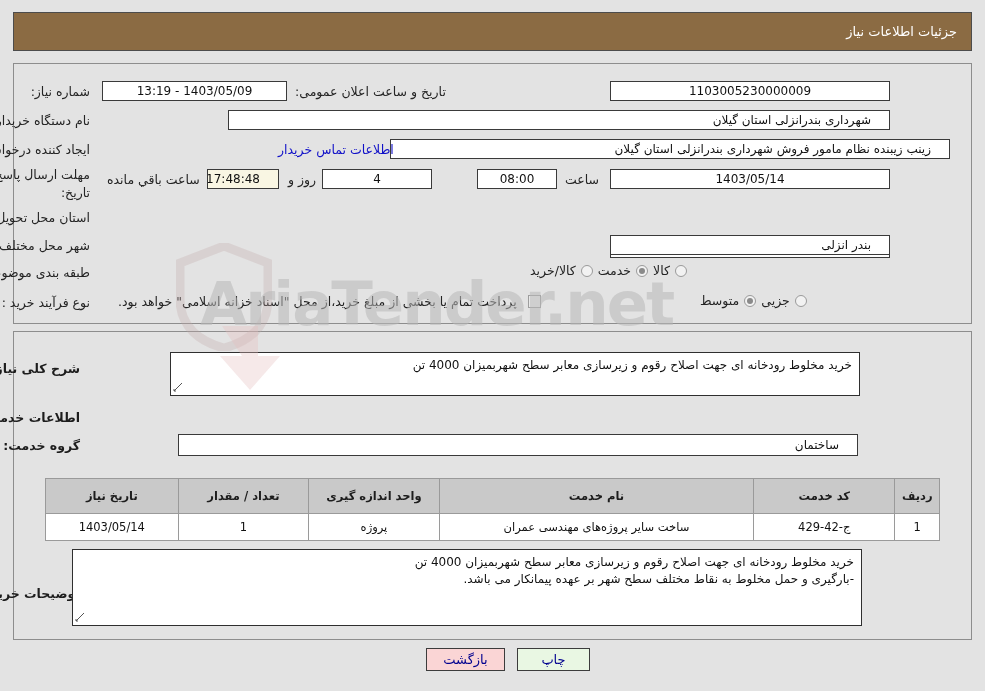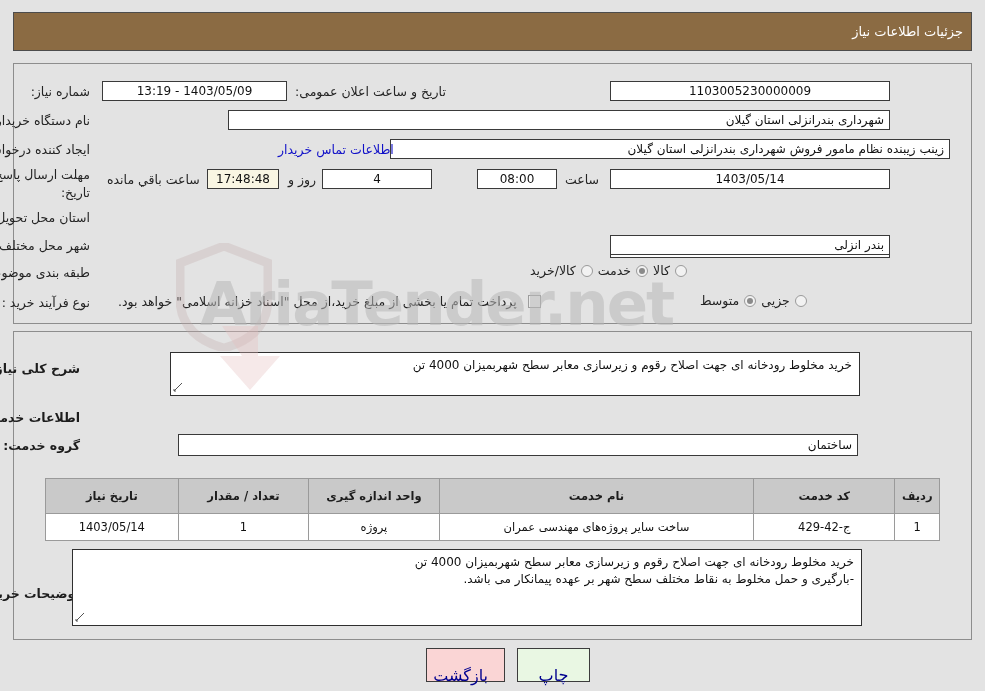--- a/index.html
+++ b/index.html
@@ -64,21 +64,21 @@
     top: 12px;
     width: 959px;
     height: 39px;
     box-sizing: border-box;
     background: #8b6b43;
     border: 1px solid #4c4c4c;
     color: #ffffff;
     display: flex;
     align-items: center;
     justify-content: flex-start;
-    padding-right: 8px;
+    padding-right: 14px;
     font-size: 13px;
     z-index: 2;
   }
 
   
   .panel {
     position: absolute;
     box-sizing: border-box;
     border: 1px solid #8d8d8d;
     background: #e3e3e3;
@@ -96,21 +96,21 @@
   }
   .inp-abs {
     position: absolute;
     box-sizing: border-box;
     background: #ffffff;
     border: 1px solid #3a3a3a;
     height: 20px;
     line-height: 18px;
     font-size: 12px;
     color: #111;
-    padding: 0 5px;
+    padding: 0 18px;
     overflow: hidden;
     white-space: nowrap;
     z-index: 3;
   }
   .inp-abs.ctr { text-align: center; }
   .inp-abs.rgt { text-align: right; }
   .inp-abs.tan { background: #f9f6e3; text-align: center; }
 
   .link-blue {
     position: absolute;
@@ -229,28 +229,28 @@
     padding: 0 4px;
     font-size: 11.5px;
   }
 
   
   .btn {
     position: absolute;
     box-sizing: border-box;
     height: 23px;
     border: 1px solid #3c3c3c;
-    font-size: 16px;
+    font-size: 13px;
     color: #00008f;
     cursor: pointer;
     text-align: center;
     line-height: 21px;
     font-family: "DejaVu Sans", "Liberation Sans", sans-serif;
     z-index: 3;
-    padding: 16px;
+    padding: 0;
   }
   .btn-back  { background: #fad5d5; }
   .btn-print { background: #e9f7e3; }
 </style>
 </head>
 <body>
 
 <div class="watermark">
   <svg class="wm-shield" viewBox="0 0 96 108">
     <path d="M48 3 L92 20 L92 56 C92 84 72 99 48 105 C24 99 4 84 4 56 L4 20 Z" fill="none" stroke="#c2aaaa" stroke-width="9"></path>

